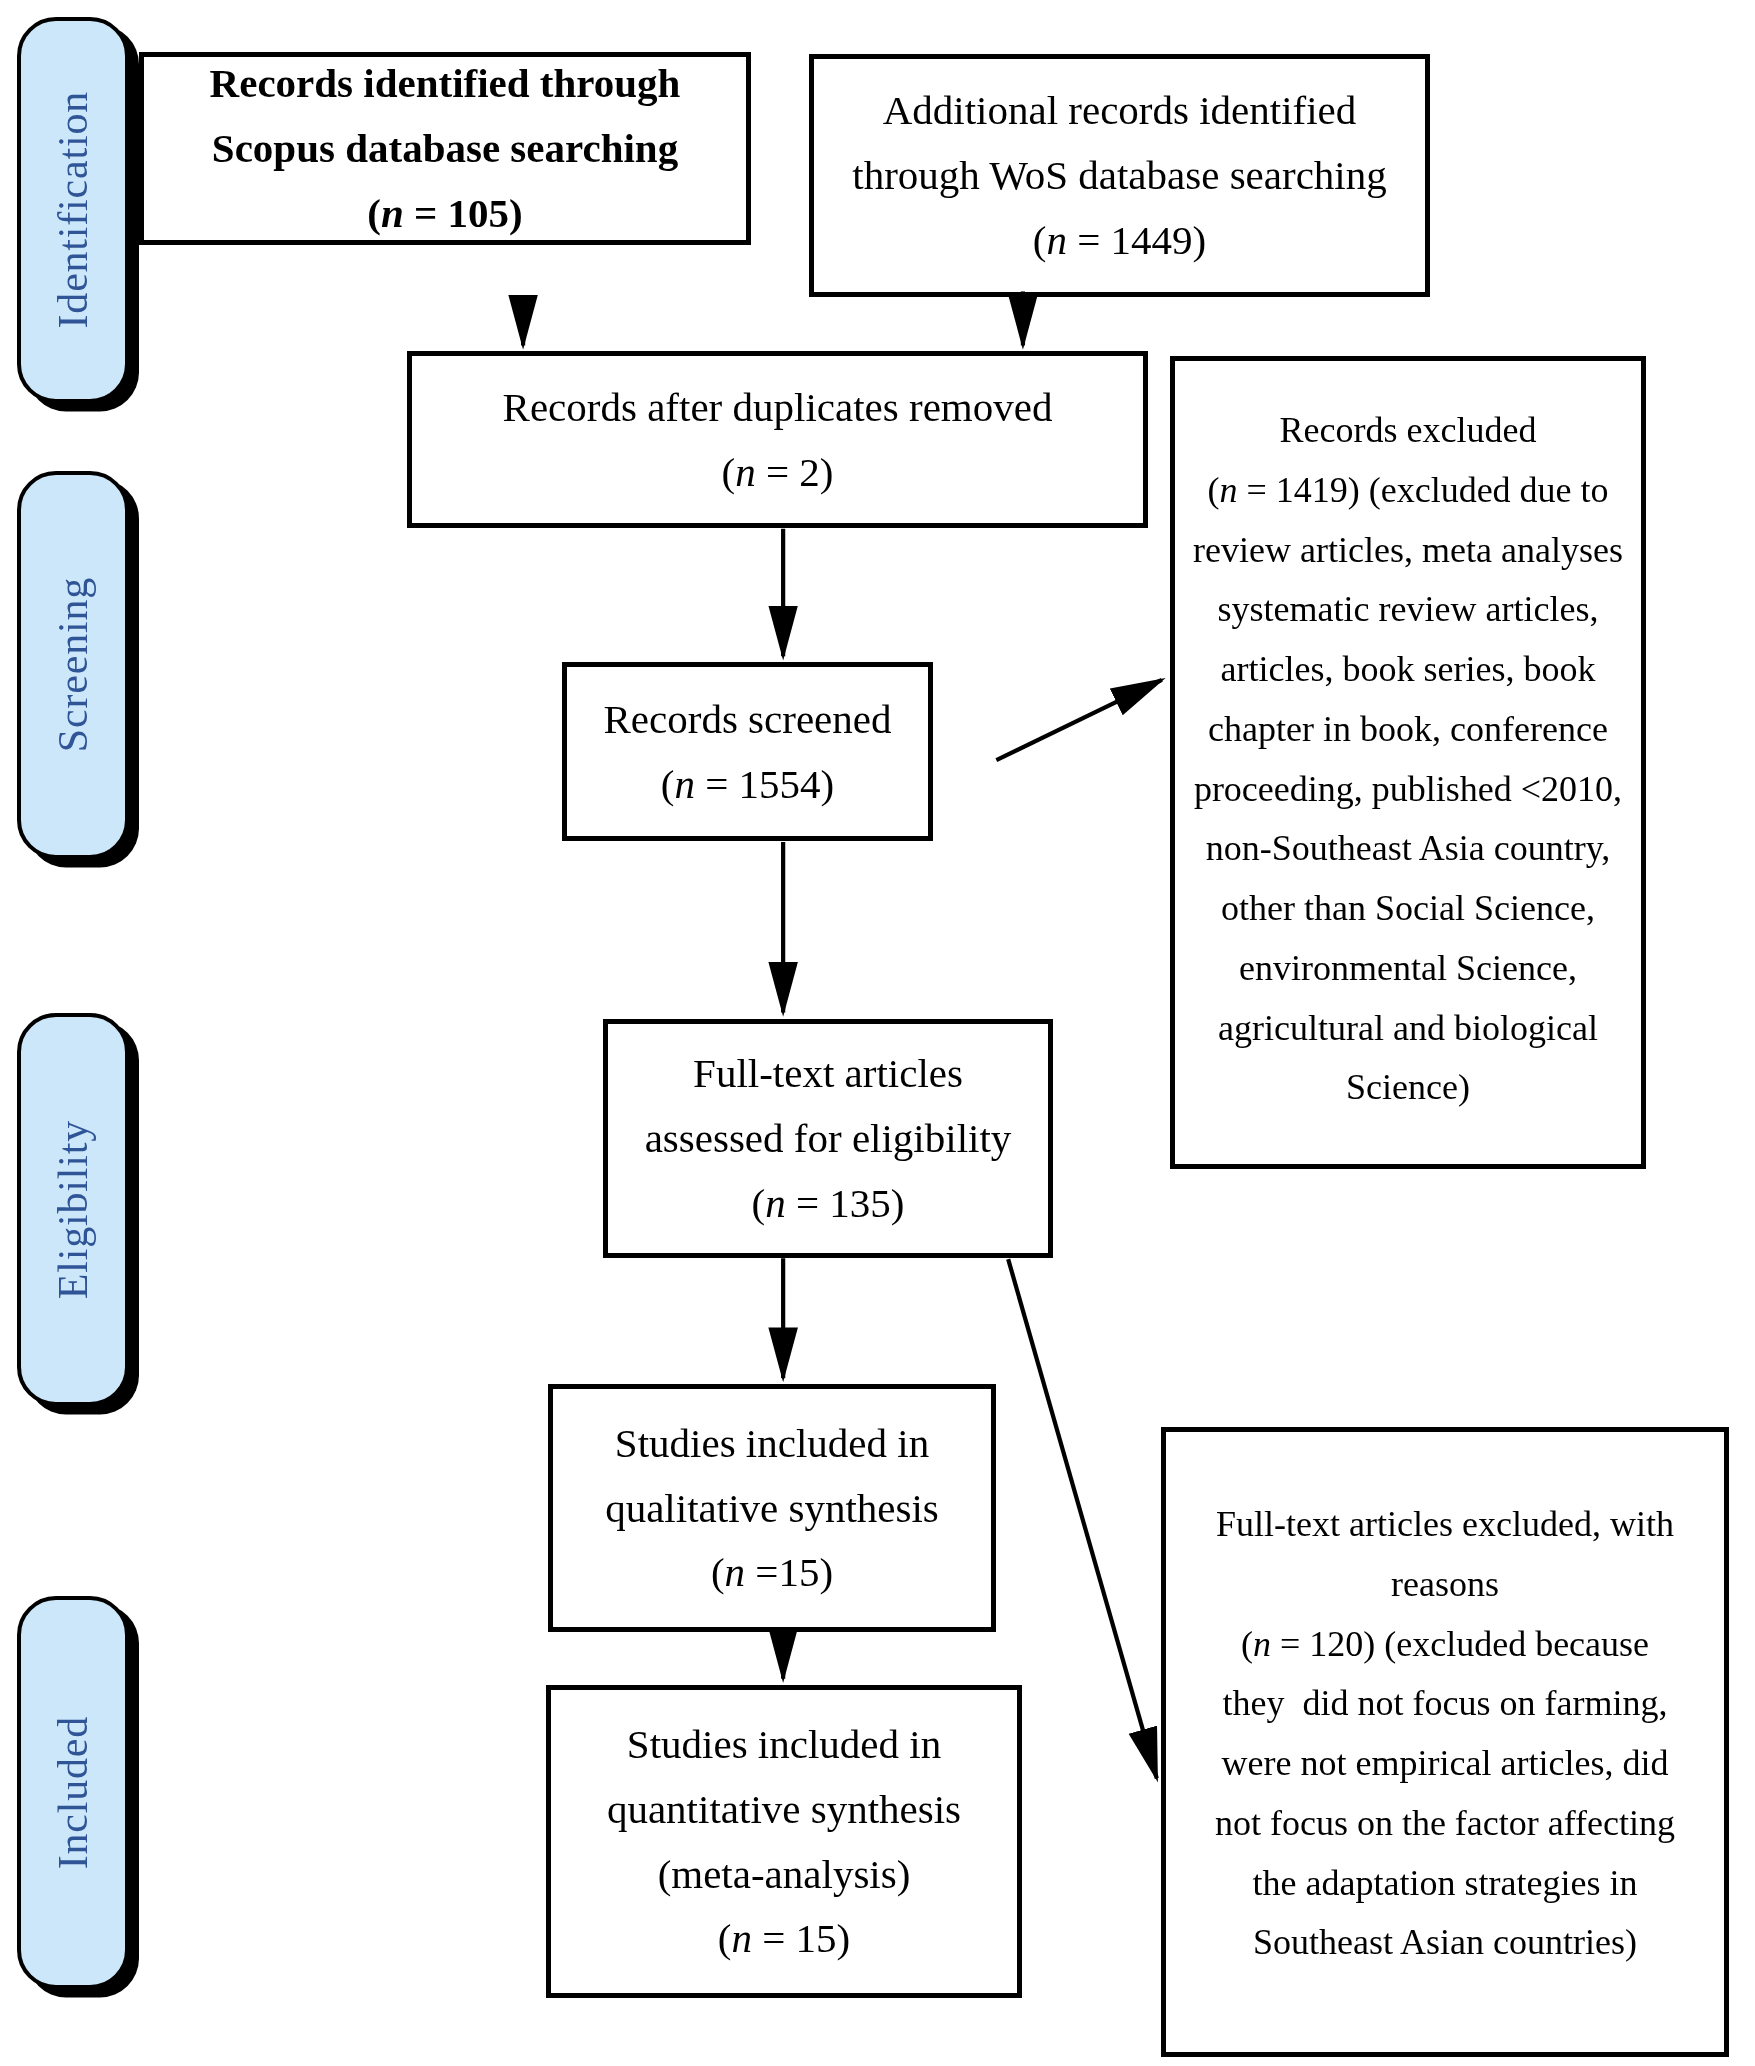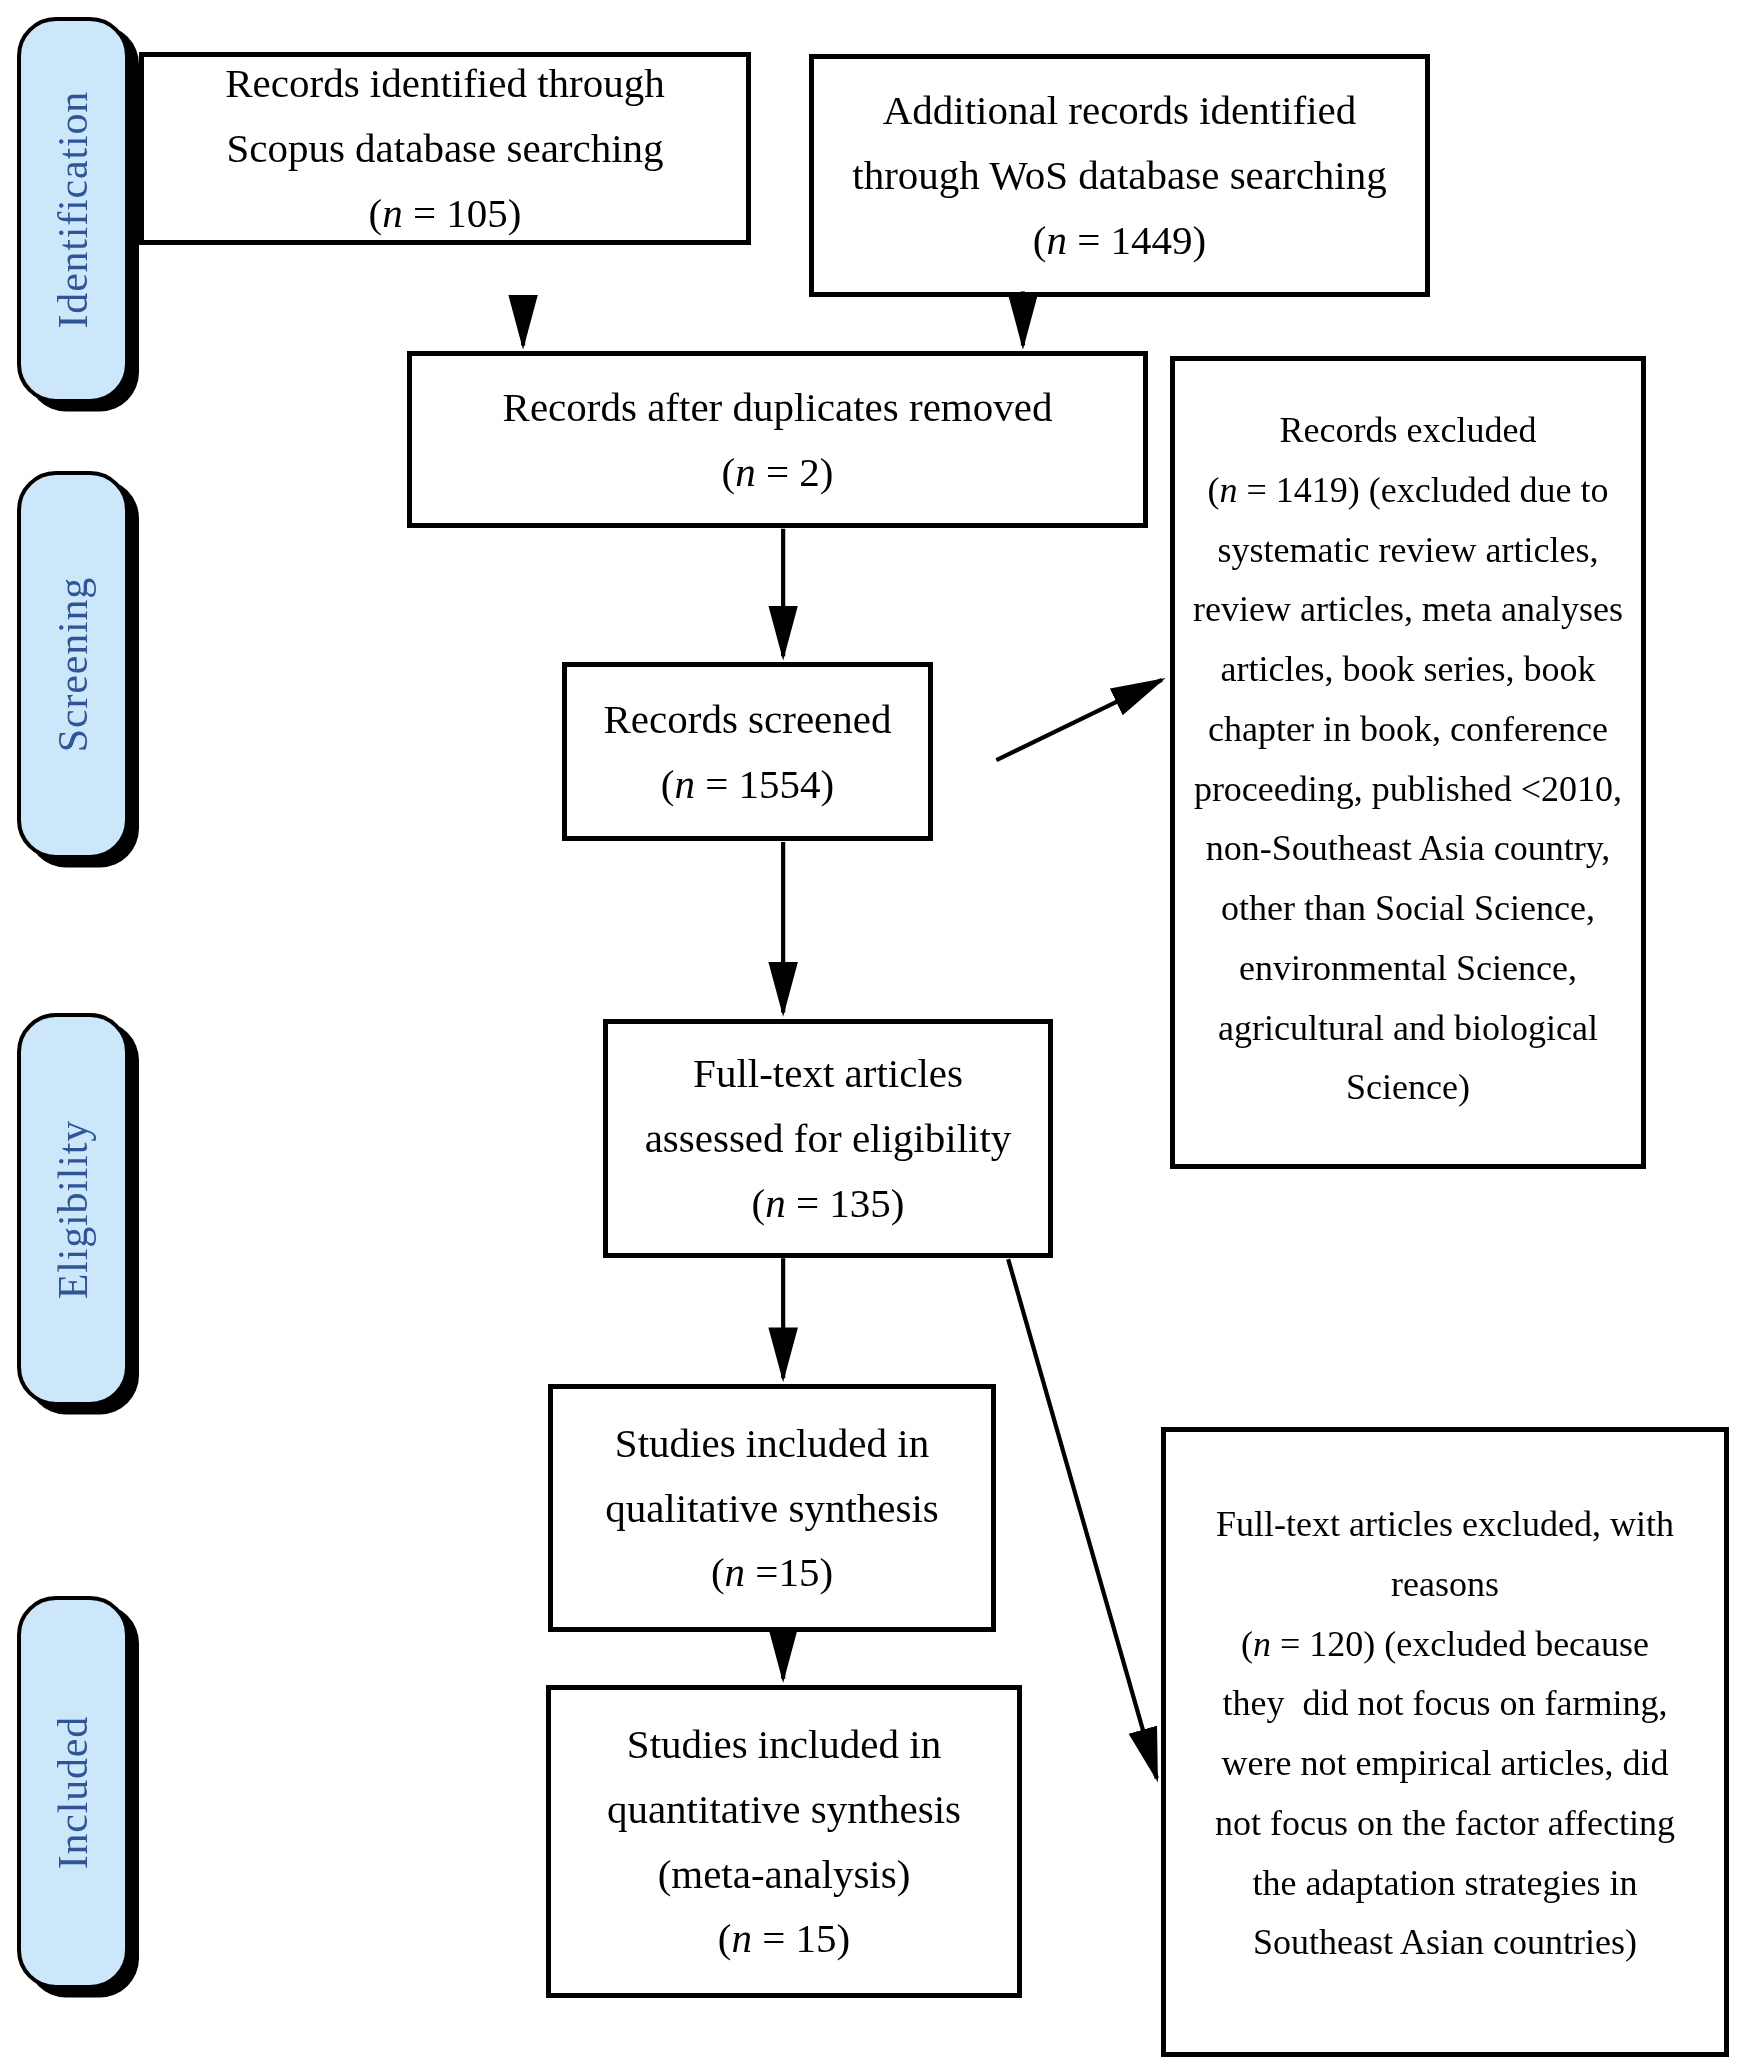--- a/index.html
+++ b/index.html
@@ -50,21 +50,21 @@
     justify-content: center;
     align-items: center;
     text-align: center;
     font-size: 41px;
   }
   .fbox .line { white-space: pre; line-height: 1.58; }
 
   .fbox.dense { font-size: 36px; justify-content: flex-start; }
   .fbox.dense .line { line-height: 1.66; }
 
-  .box-scopus            { left: 139px;  top: 52px;  width: 612px; height: 193px; }
+  .box-scopus            { left: 139px;  top: 52px;  width: 612px; height: 193px; font-weight: bold; }
   .box-wos               { left: 809px; top: 54px;  width: 621px; height: 243px; }
   .box-duplicates        { left: 407px;  top: 351px;  width: 741px; height: 177px; }
   .box-screened          { left: 562px; top: 662px; width: 371px; height: 179px; }
   .box-records-excluded  { left: 1170px; top: 356px;  width: 476px; height: 813px; padding-top: 40px; }
   .box-fulltext-assessed { left: 558px; top: 1019px; width: 450px; height: 239px; margin-left: 45px; }
   .box-qualitative       { left: 548px; top: 1384px; width: 448px; height: 248px; }
   .box-quantitative      { left: 546px; top: 1685px; width: 476px; height: 313px; }
   .box-fulltext-excluded { left: 1161px; top: 1427px; width: 568px; height: 630px; padding-top: 63px; }
 
   
@@ -110,22 +110,22 @@
       <div class="line">Records after duplicates removed</div>
       <div class="line">(<i>n</i> = 2)</div>
     </div>
   <div class="fbox box-screened">
       <div class="line">Records screened</div>
       <div class="line">(<i>n</i> = 1554)</div>
     </div>
   <div class="fbox dense box-records-excluded">
       <div class="line">Records excluded</div>
       <div class="line">(<i>n</i> = 1419) (excluded due to</div>
+      <div class="line">review articles, meta analyses</div>
       <div class="line">systematic review articles,</div>
-      <div class="line">review articles, meta analyses</div>
       <div class="line">articles, book series, book</div>
       <div class="line">chapter in book, conference</div>
       <div class="line">proceeding, published &lt;2010,</div>
       <div class="line">non-Southeast Asia country,</div>
       <div class="line">other than Social Science,</div>
       <div class="line">environmental Science,</div>
       <div class="line">agricultural and biological</div>
       <div class="line">Science)</div>
     </div>
   <div class="fbox box-fulltext-assessed">

